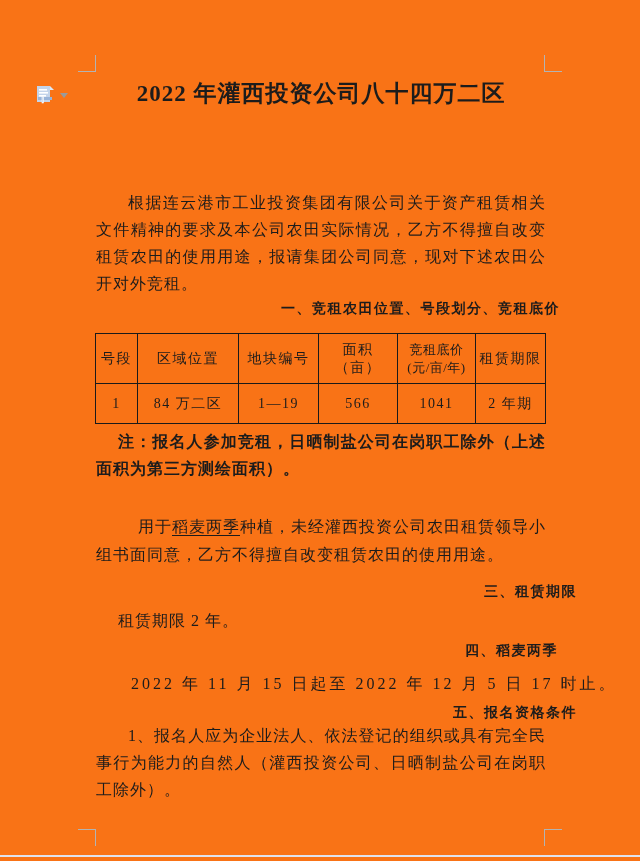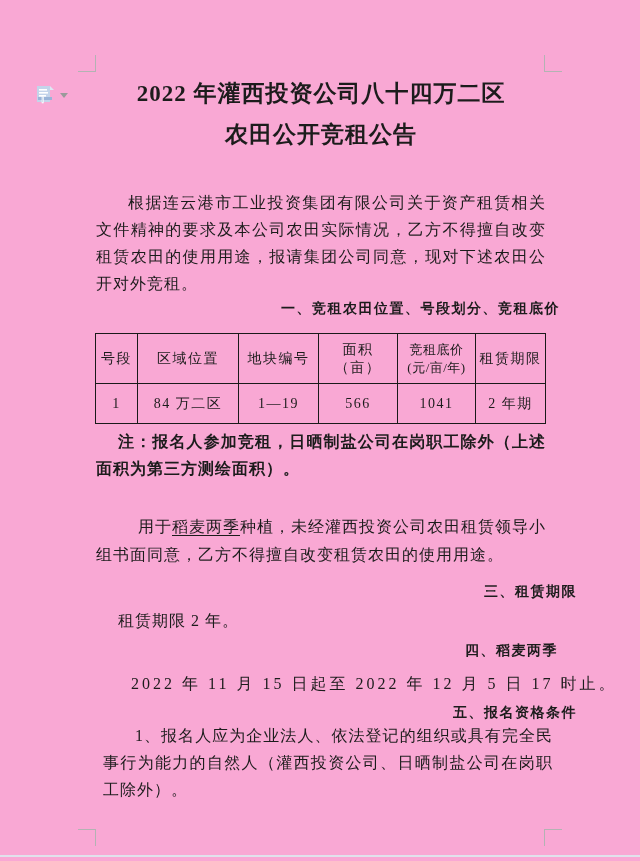--- a/index.html
+++ b/index.html
@@ -1,21 +1,21 @@
 <!DOCTYPE html>
 <html><head>
 <meta charset="utf-8">
 <style>
   * { margin: 0; padding: 0; box-sizing: border-box; }
   html, body { background: #ffffff; }
   .screen {
     position: relative;
     width: 640px;
     height: 861px;
-    background: #f9a8d4;
+    background: #f97316;
     overflow: hidden;
     font-family: "Liberation Serif", "DejaVu Serif", serif;
     color: #1c1c1c;
   }
   
   .crop { position: absolute; width: 18px; height: 17px; }
   .crop-tl { left: 78px; top: 55px;  border-right: 1px solid #b3b3b3; border-bottom: 1px solid #b3b3b3; }
   .crop-tr { left: 544px; top: 55px; border-left: 1px solid #b3b3b3;  border-bottom: 1px solid #b3b3b3; }
   .crop-bl { left: 78px; top: 829px; border-right: 1px solid #b3b3b3; border-top: 1px solid #b3b3b3; }
   .crop-br { left: 544px; top: 829px; border-left: 1px solid #b3b3b3;  border-top: 1px solid #b3b3b3; }
@@ -59,21 +59,21 @@
   .h1 { top: 298px; left: 110px; }
   .h2 { top: 485px; left: 112px; }
   .h3 { top: 581px; left: 127px; }
   .h4 { top: 640px; left: 108px; }
   .h5 { top: 702px; left: 127px; }
 
   .note { top: 428px; font-weight: 700; text-indent: 22px; }
   .sec2 { top: 513px; text-indent: 42px; line-height: 28px; }
   .sec3 { top: 607px; left: 118px; width: 420px; }
   .sec4 { top: 670px; left: 113px; width: 430px; letter-spacing: 3px; white-space: nowrap; margin-left: 18px; }
-  .sec5 { top: 722px; text-indent: 32px; margin-left: 7px; }
+  .sec5 { top: 722px; text-indent: 32px; }
   .u { text-decoration: underline; text-underline-offset: 3px; }
 
   
   .tbl-wrap { position: absolute; left: 95px; top: 333px; width: 450px; }
   table.bid-table {
     width: 100%;
     border-collapse: collapse;
     table-layout: fixed;
     font-size: 14px;
     letter-spacing: 1.5px;
@@ -116,21 +116,20 @@
         <rect x="3" y="9" width="7" height="1.6" fill="#ffffff"></rect>
         <rect x="2" y="11" width="14" height="3" fill="#9ab4d8"></rect>
         <rect x="6" y="10" width="1.6" height="7" fill="#c4d4ea" stroke="#ffffff" stroke-width="0.6"></rect>
       </svg>
     </span>
     <span class="paste-arrow"></span>
   </div>
 
   <div class="blk doc-title">
     <div>2022 年灌西投资公司八十四万二区</div>
-    <div>农田公开竞租公告</div>
   </div>
 
   <div class="blk body-text intro">根据连云港市工业投资集团有限公司关于资产租赁相关文件精神的要求及本公司农田实际情况，乙方不得擅自改变租赁农田的使用用途，报请集团公司同意，现对下述农田公开对外竞租。</div>
 
   <div class="blk heading h1">一、竞租农田位置、号段划分、竞租底价</div>
 
   <div class="tbl-wrap">
     <table class="bid-table">
       <colgroup>
         <col style="width:42px">

